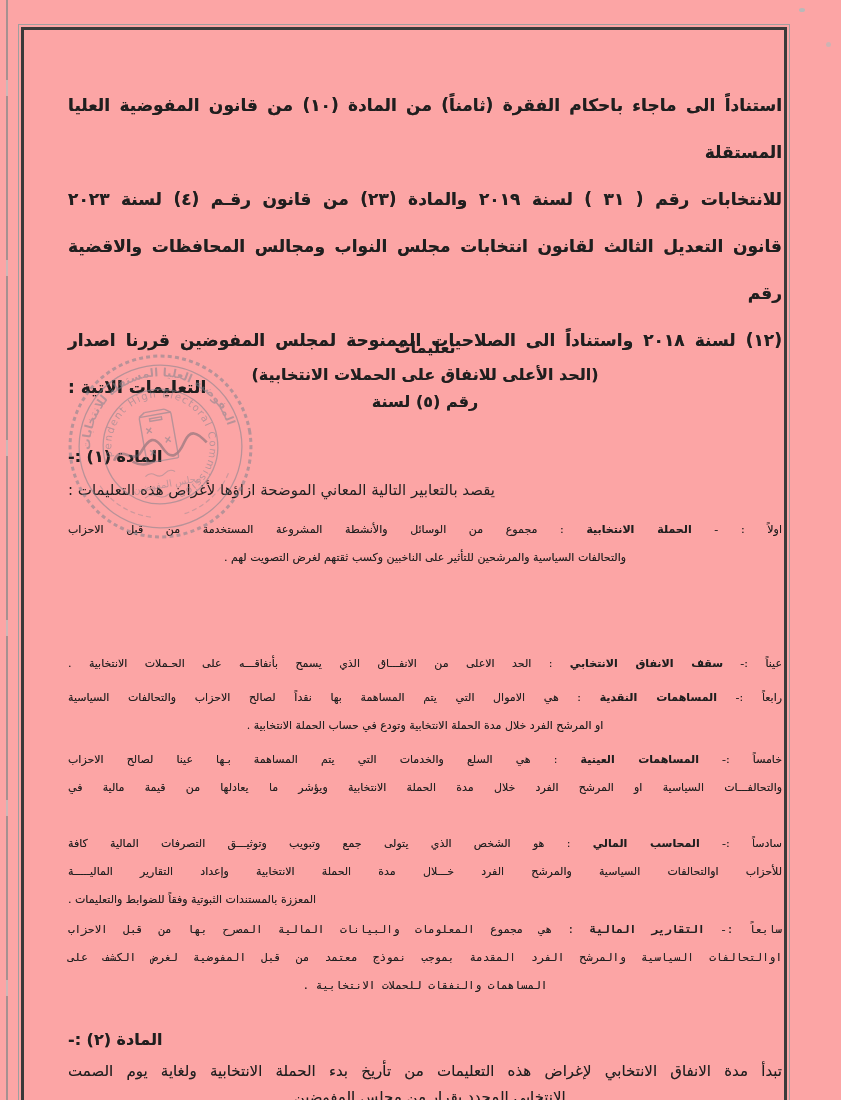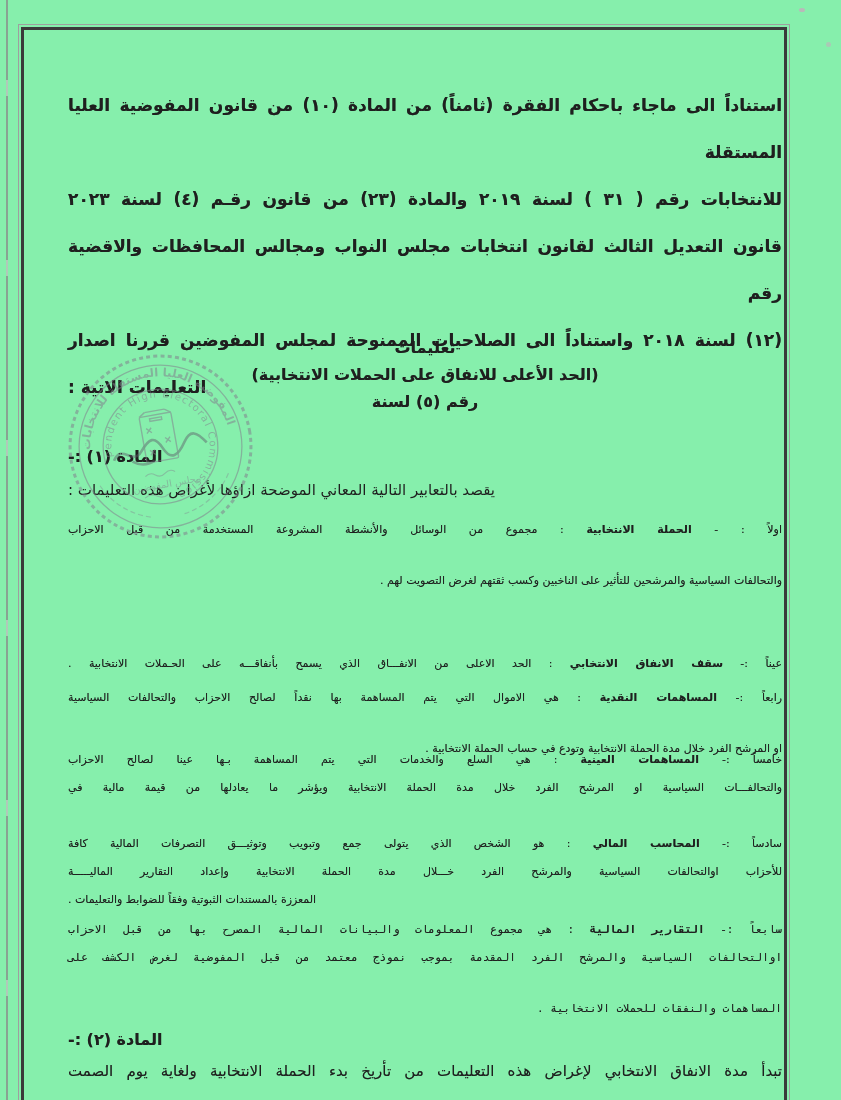--- a/index.html
+++ b/index.html
@@ -1,39 +1,39 @@
 <!DOCTYPE html>
 <html lang="ar" dir="rtl"><head>
 <meta charset="utf-8">
 <style>
   html,body{margin:0;padding:0;background:#e8e8e8;}
   .page{
     position:relative;width:841px;height:1100px;margin:0 auto;
-    background:#86efac;overflow:hidden;direction:rtl;
+    background:#fca5a5;overflow:hidden;direction:rtl;
     font-family:"DejaVu Sans",sans-serif;color:#1f1f1f;
   }
   .edge-line{
     position:absolute;left:6px;top:0;width:2px;height:100%;
     background:repeating-linear-gradient(180deg,#8a8a8a 0 80px,#bdbdbd 80px 96px,#8a8a8a 96px 180px);
     opacity:.75;
   }
   .frame{
     position:absolute;left:21px;top:27px;width:760px;height:1120px;
     border:3px solid #3a3a3a;outline:1px solid #9f9f9f;outline-offset:2px;
     pointer-events:none;
   }
   .speck{position:absolute;background:#b9b9b9;border-radius:50%;}
   .s1{left:799px;top:8px;width:6px;height:4px;}
   .s2{left:826px;top:42px;width:5px;height:5px;opacity:.7;}
 
   .block{position:absolute;left:68px;right:59px;}
   .line{min-height:1em;}
   .j{text-align:justify;text-align-last:justify;}
   .r{text-align:left;}
-  .c{text-align:right;margin-top:23px;}
+  .c{text-align:center;}
 
   .preamble{top:82px;font-size:17px;font-weight:bold;line-height:47px;
             text-shadow:0 0 .6px rgba(0,0,0,.55);}
   .title-block{top:334px;font-size:16px;font-weight:bold;line-height:27px;text-align:center;
                text-shadow:0 0 .6px rgba(0,0,0,.5);}
   .art-heading{font-size:16px;font-weight:bold;text-shadow:0 0 .5px rgba(0,0,0,.5);}
   .h1{top:447px;}
   .intro{top:481px;font-size:15px;padding-right:10px;}
   .item{font-size:11px;line-height:28px;text-shadow:0 0 .4px rgba(0,0,0,.4);}
   .d1{top:516px;}.d2{top:594px;}.d3{top:650px;}.d4{top:684px;}

